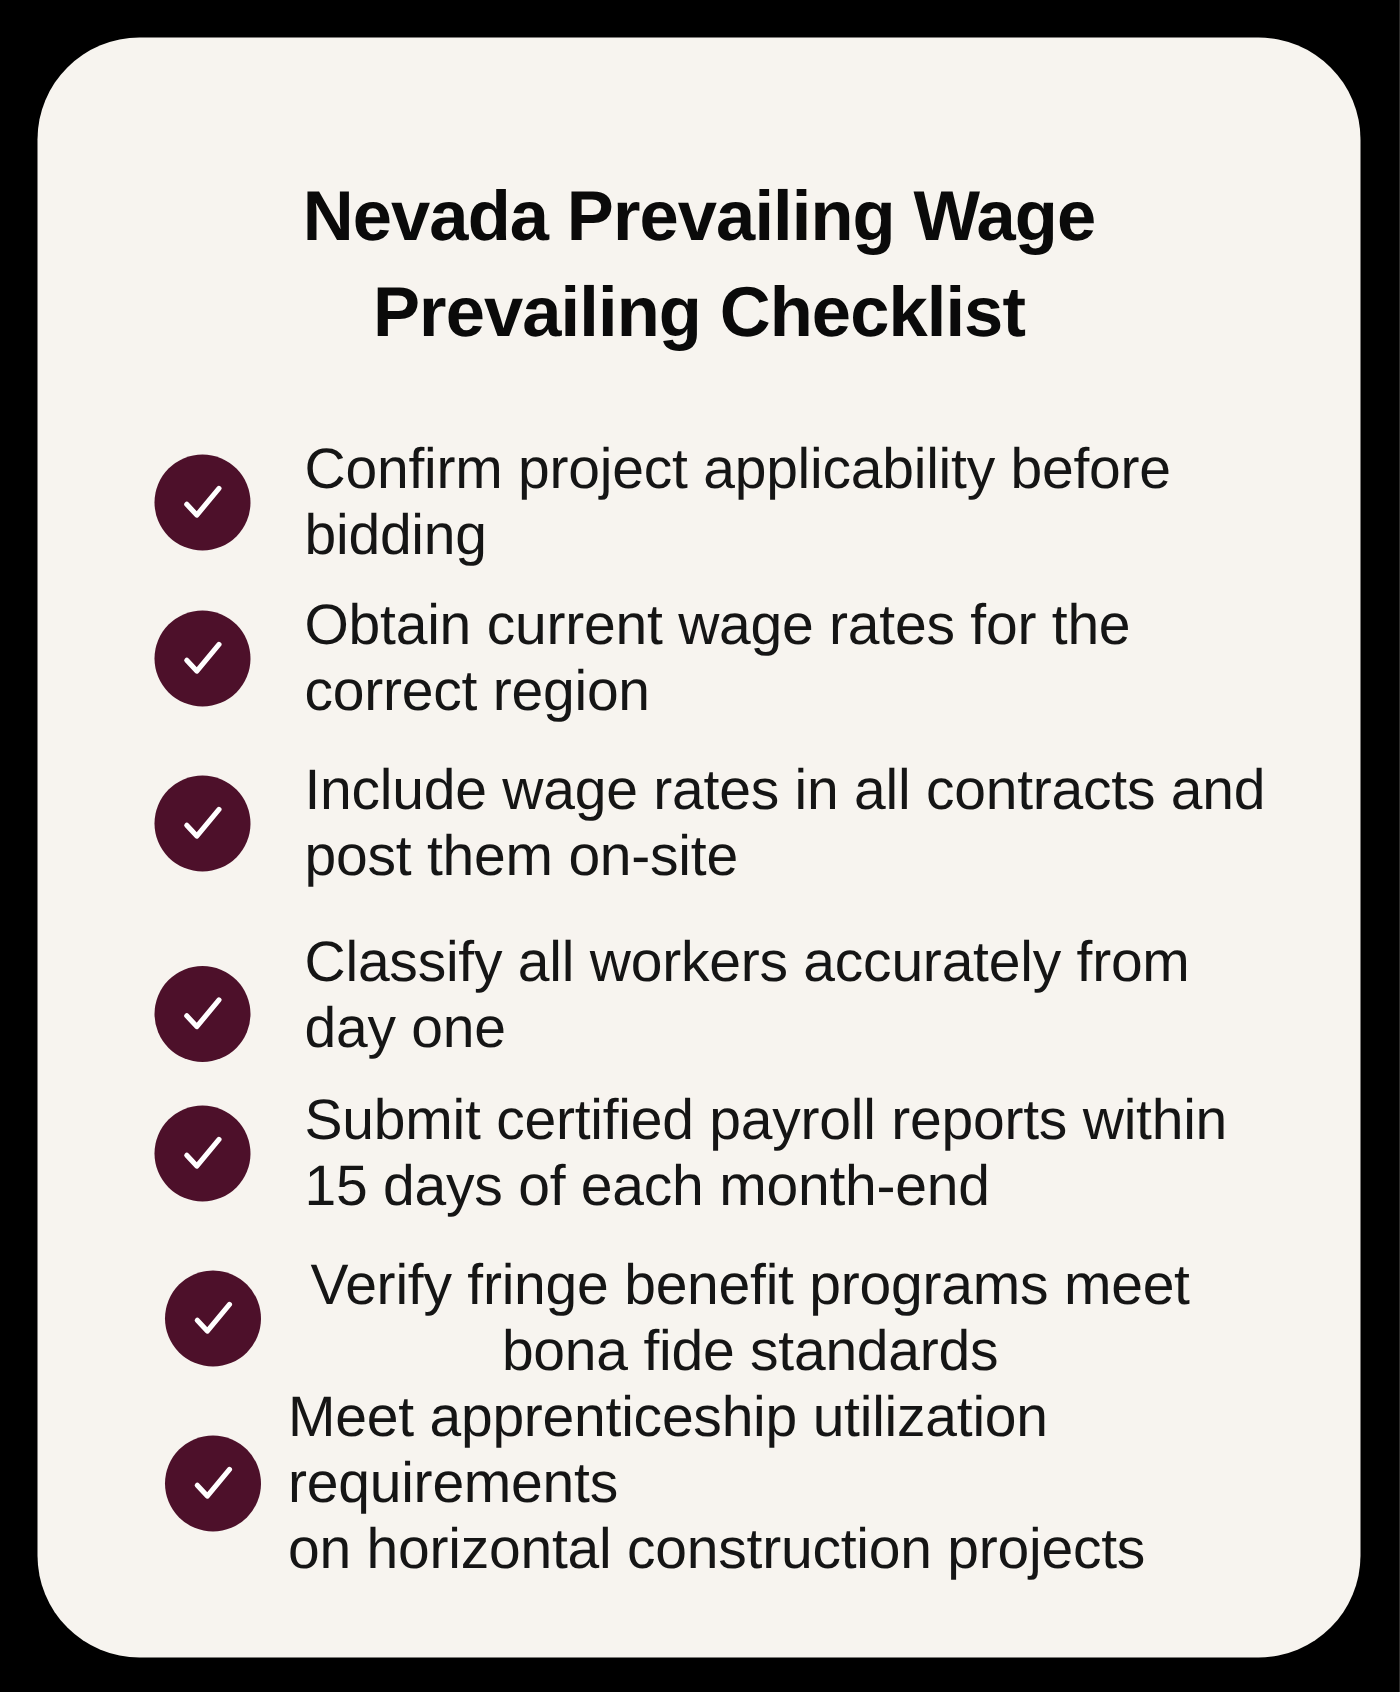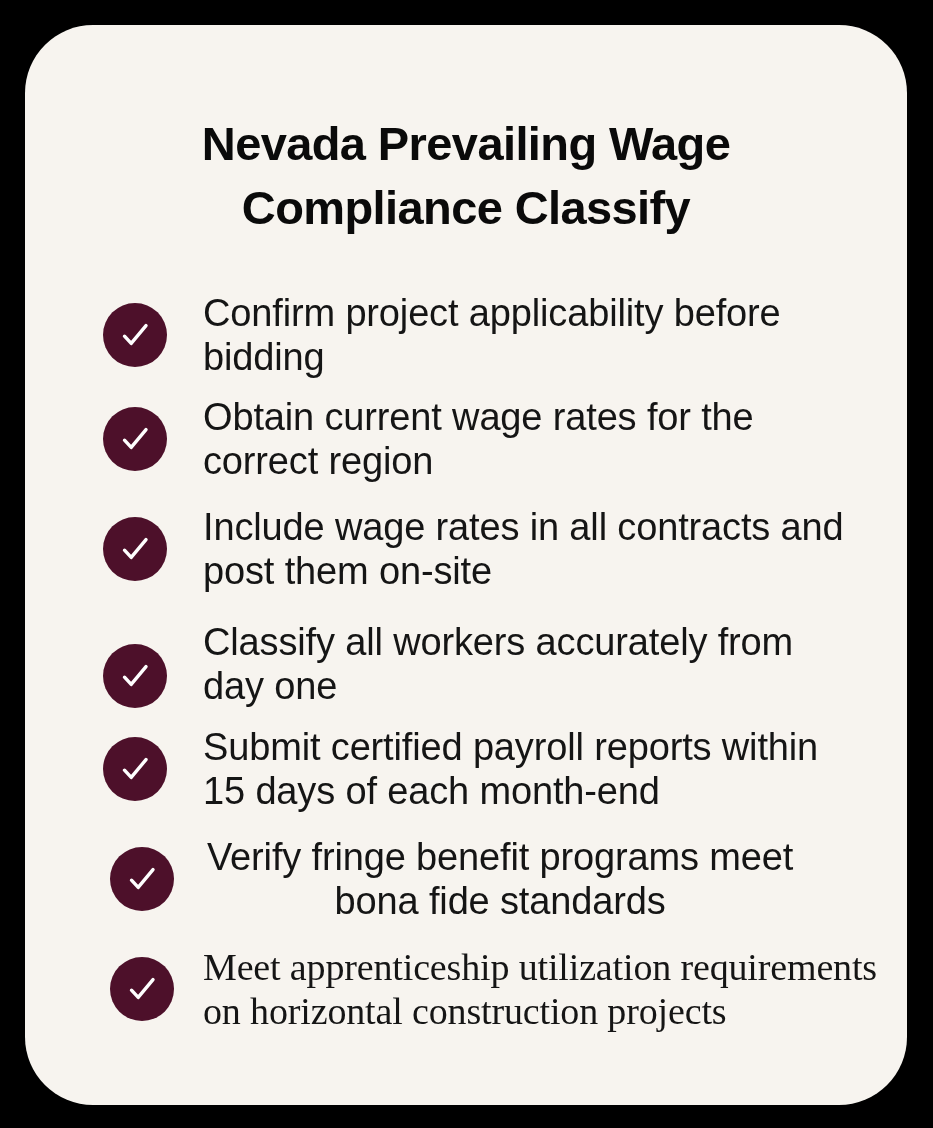--- a/index.html
+++ b/index.html
@@ -114,31 +114,31 @@
   .item-3  { height: 98px;  padding-left: 78px; margin-top: 12px; align-items: flex-end; }
   .item-3 .item-text { margin-left: 36px; }
 
   .item-4  { height: 98px;  padding-left: 78px; margin-top: 12px; }
   .item-4 .item-text { margin-left: 36px; }
 
   .item-5  { height: 98px;  padding-left: 85px; margin-top: 12px; text-align: center; }
   .item-5 .item-text { margin-left: 33px; }
 
   .item-6  { height: 98px;  padding-left: 85px; margin-top: 12px; }
-  .item-6 .item-text { margin-left: 29px; font-family: Liberation Serif, serif; }
+  .item-6 .item-text { margin-left: 18px; }
 </style>
 </head>
 <body>
 
 <div class="page">
   <div class="card">
 
     <h1 class="title">
       <span class="title-line">Nevada Prevailing Wage</span>
-      <span class="title-line">Compliance Classify</span>
+      <span class="title-line">Prevailing Checklist</span>
     </h1>
 
     <ul class="checklist">
 
       <li class="item item-0">
         <span class="check-circle">
           <svg viewBox="0 0 36 36" aria-hidden="true">
             <path d="M7.5 19.2 L14.2 26.4 L29 8.6" fill="none" stroke="#FFFFFF" stroke-width="3.4" stroke-linecap="round" stroke-linejoin="round"></path>
           </svg>
         </span>

